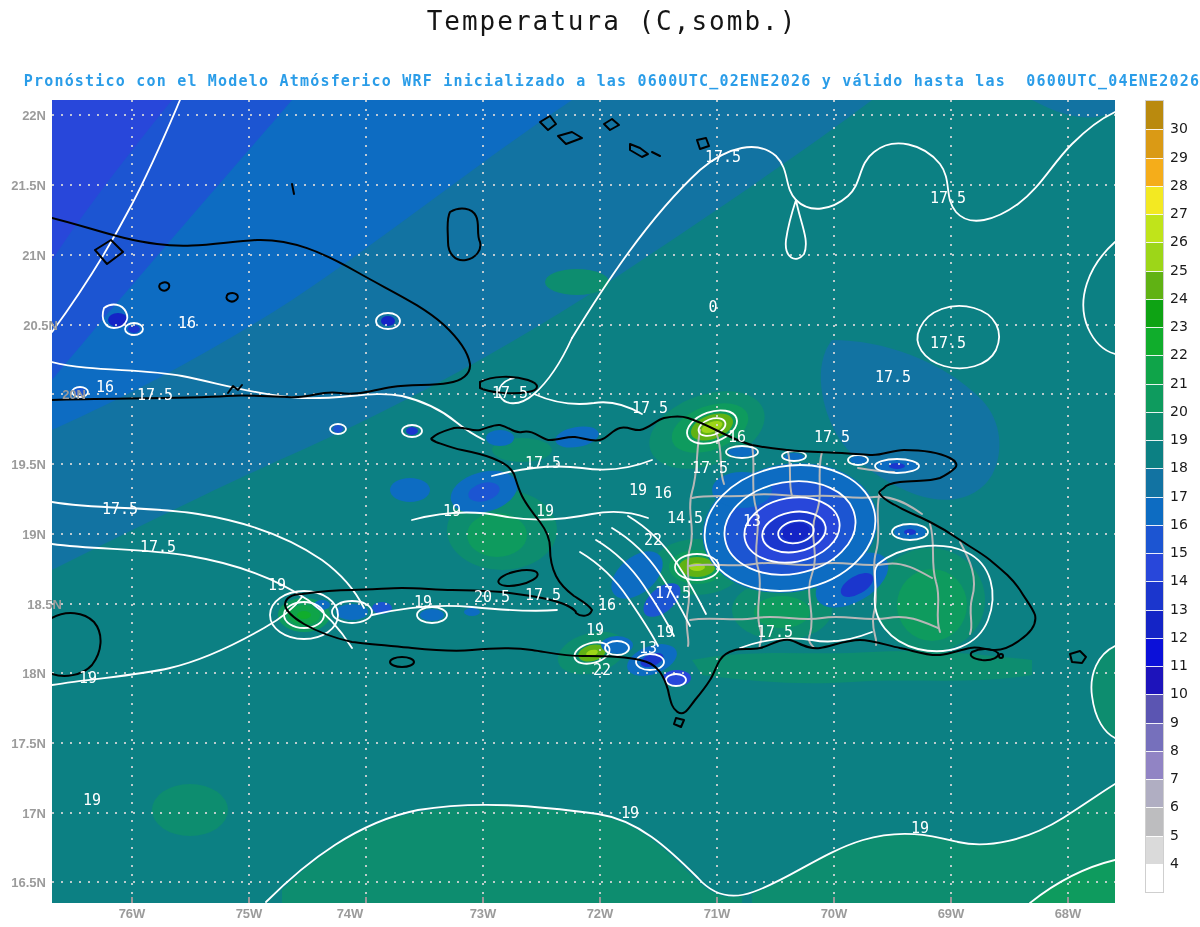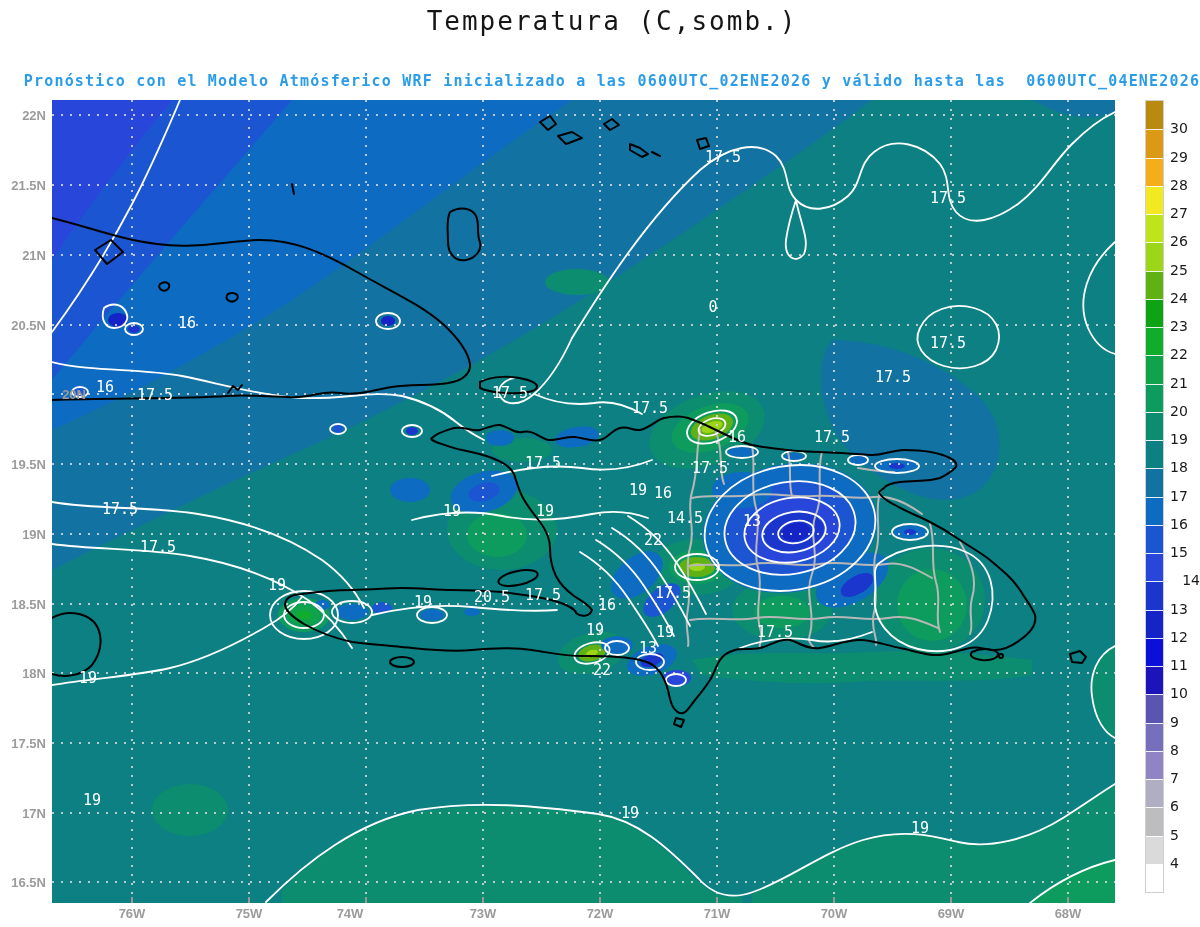--- a/index.html
+++ b/index.html
@@ -288,25 +288,25 @@
         <text x="700" y="426" class="contour-label">13</text>
         <text x="596" y="553" class="contour-label">13</text>
         <text x="661" y="212" class="contour-label">0</text>
       </g>
   </svg>
 
   <div id="lat-labels">
       <div class="lat-label" style="top: 108px; left: 0px;">22N</div>
       <div class="lat-label" style="top: 178px; left: 0px;">21.5N</div>
       <div class="lat-label" style="top: 248px; left: 0px;">21N</div>
-      <div class="lat-label" style="top: 318px; left: 0px;">20.5N</div>
+      <div class="lat-label" style="top: 318px; left: 12px;">20.5N</div>
       <div class="lat-label" style="top: 387px; left: 0px; padding-left: 40px;">20N</div>
       <div class="lat-label" style="top: 457px; left: 0px;">19.5N</div>
       <div class="lat-label" style="top: 527px; left: 0px;">19N</div>
-      <div class="lat-label" style="top: 597px; left: 0px;">18.5N</div>
+      <div class="lat-label" style="top: 597px; left: 16px;">18.5N</div>
       <div class="lat-label" style="top: 666px; left: 0px;">18N</div>
       <div class="lat-label" style="top: 736px; left: 0px;">17.5N</div>
       <div class="lat-label" style="top: 806px; left: 0px;">17N</div>
       <div class="lat-label" style="top: 875px; left: 0px;">16.5N</div>
     </div>
   <div id="lon-labels">
       <div class="lon-label" style="left: 110px;">76W</div>
       <div class="lon-tick" style="left: 131px;"></div>
       <div class="lon-label" style="left: 227px;">75W</div>
       <div class="lon-tick" style="left: 248px;"></div>
@@ -366,21 +366,21 @@
       <div class="cb-label" style="top: 289.75px;">24</div>
       <div class="cb-label" style="top: 318px;">23</div>
       <div class="cb-label" style="top: 346.25px;">22</div>
       <div class="cb-label" style="top: 374.5px;">21</div>
       <div class="cb-label" style="top: 402.75px;">20</div>
       <div class="cb-label" style="top: 431px;">19</div>
       <div class="cb-label" style="top: 459.25px;">18</div>
       <div class="cb-label" style="top: 487.5px;">17</div>
       <div class="cb-label" style="top: 515.75px;">16</div>
       <div class="cb-label" style="top: 544px;">15</div>
-      <div class="cb-label" style="top: 572.25px; text-align: right;">14</div>
+      <div class="cb-label" style="top: 572.25px;">14</div>
       <div class="cb-label" style="top: 600.5px;">13</div>
       <div class="cb-label" style="top: 628.75px;">12</div>
       <div class="cb-label" style="top: 657px;">11</div>
       <div class="cb-label" style="top: 685.25px;">10</div>
       <div class="cb-label" style="top: 713.5px;">9</div>
       <div class="cb-label" style="top: 741.75px;">8</div>
       <div class="cb-label" style="top: 770px;">7</div>
       <div class="cb-label" style="top: 798.25px;">6</div>
       <div class="cb-label" style="top: 826.5px;">5</div>
       <div class="cb-label" style="top: 854.75px;">4</div>

